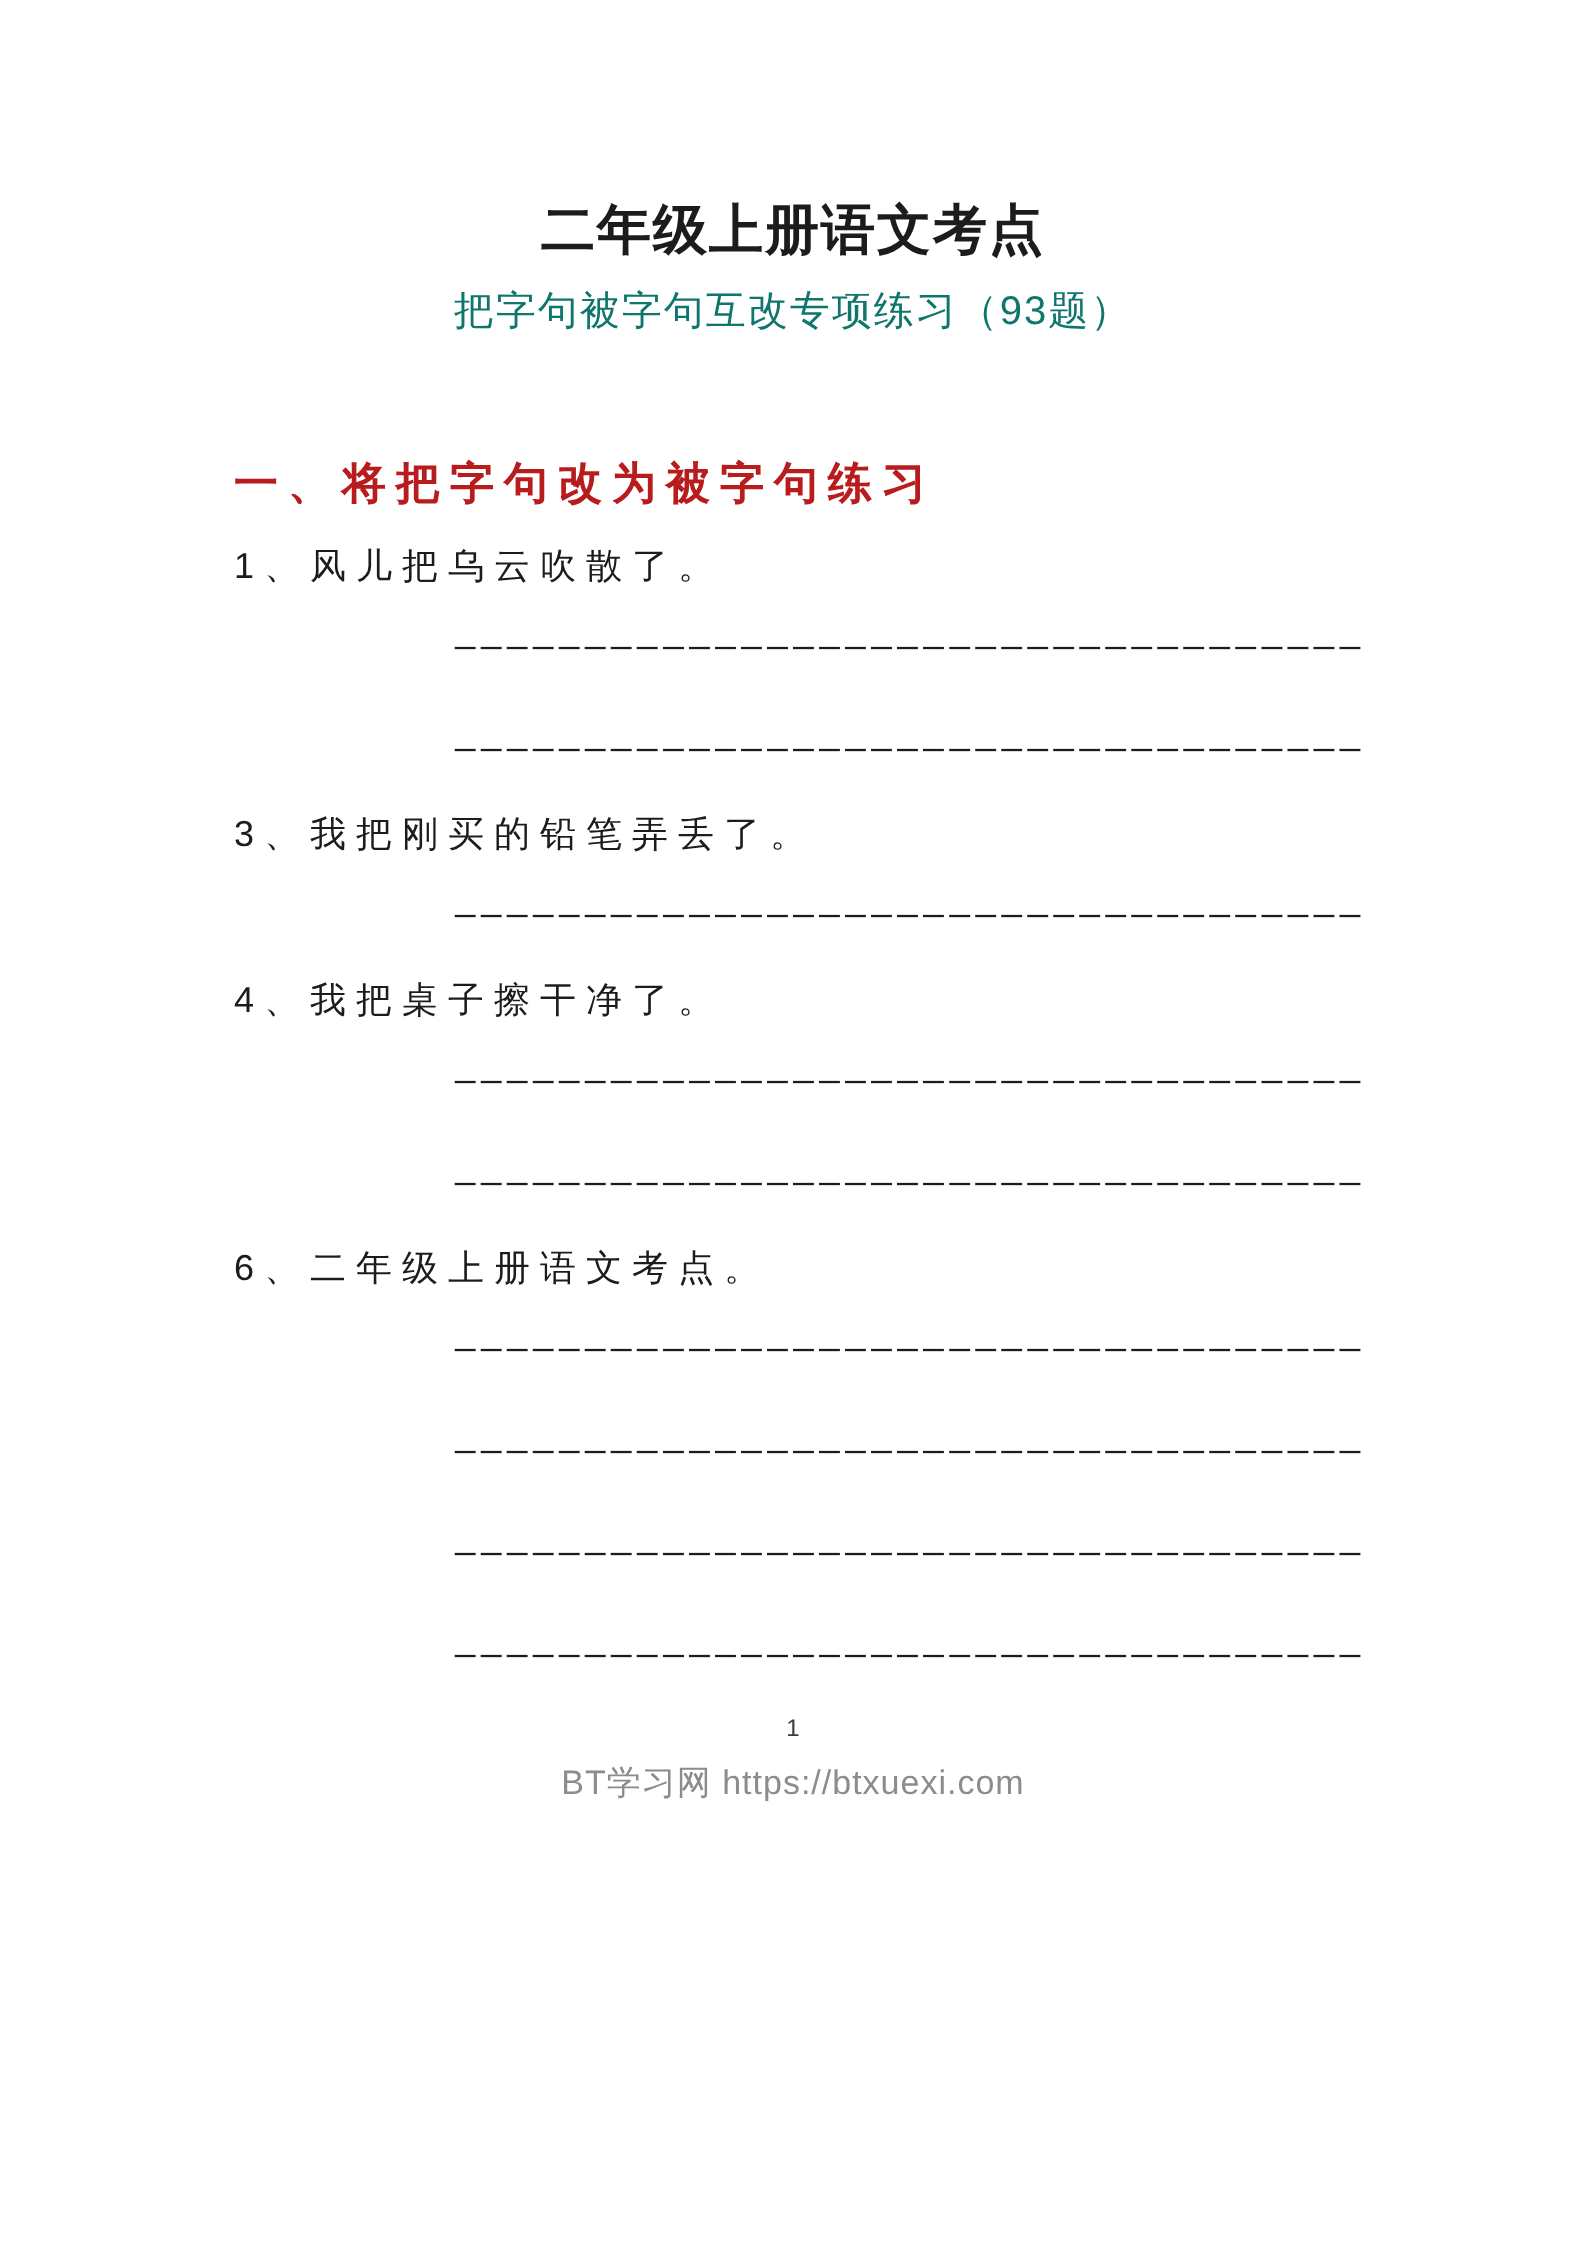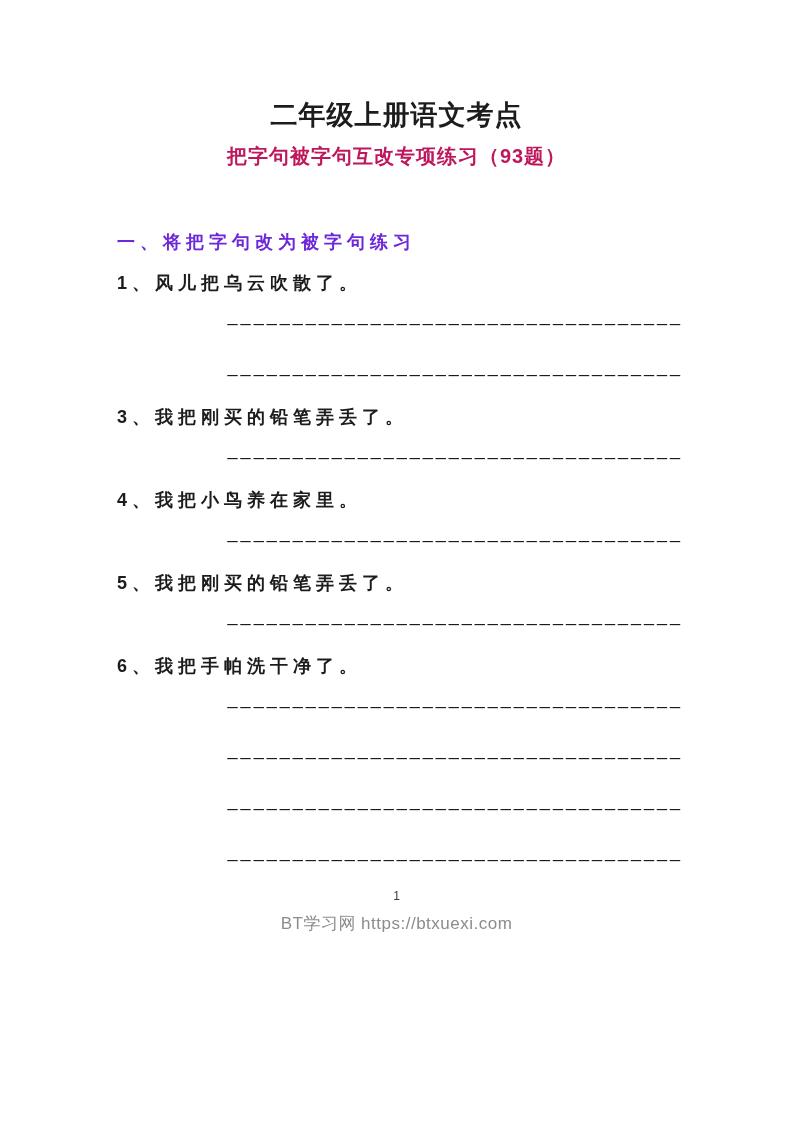--- a/index.html
+++ b/index.html
@@ -27,39 +27,39 @@
     font-size: 27px;
     font-weight: 700;
     line-height: 34px;
     letter-spacing: 1px;
     color: #1c1c1c;
   }
   .doc-subtitle {
     margin: 10px 0 0 0;
     text-align: center;
     font-size: 20px;
-    font-weight: 700;
+    font-weight: 400;
     line-height: 28px;
     letter-spacing: 1px;
-    color: #be185d;
+    color: #0f766e;
   }
   .content {
     margin: 58px 110px 0 117px;
   }
   .section-heading {
     margin: 0 0 14px 0;
-    font-size: 18px;
+    font-size: 22px;
     font-weight: 600;
     letter-spacing: 5px;
     line-height: 28px;
-    color: #6d28d9;
+    color: #b91c1c;
   }
   .sentence {
     font-size: 18px;
-    font-weight: 700;
+    font-weight: 400;
     letter-spacing: 5px;
     line-height: 26px;
     margin: 0 0 6px 0;
     white-space: nowrap;
     color: #1c1c1c;
   }
   .blank {
     font-size: 18px;
     letter-spacing: 3px;
     line-height: 26px;
@@ -104,31 +104,30 @@
     <div class="exercise">
       <div class="blank">___________________________________</div>
     </div>
 
     <div class="exercise">
       <div class="sentence"><span>3、</span><span>我把刚买的铅笔弄丢了。</span></div>
       <div class="blank">___________________________________</div>
     </div>
 
     <div class="exercise">
-      <div class="sentence"><span>4、</span><span>我把小鸟养在家里。</span></div>
+      <div class="sentence"><span>4、</span><span>我把桌子擦干净了。</span></div>
       <div class="blank">___________________________________</div>
     </div>
 
     <div class="exercise">
-      <div class="sentence"><span>5、</span><span>我把刚买的铅笔弄丢了。</span></div>
       <div class="blank">___________________________________</div>
     </div>
 
     <div class="exercise">
-      <div class="sentence"><span>6、</span><span>我把手帕洗干净了。</span></div>
+      <div class="sentence"><span>6、</span><span>二年级上册语文考点。</span></div>
       <div class="blank">___________________________________</div>
     </div>
 
     <div class="exercise">
       <div class="blank">___________________________________</div>
     </div>
 
     <div class="exercise">
       <div class="blank">___________________________________</div>
     </div>

